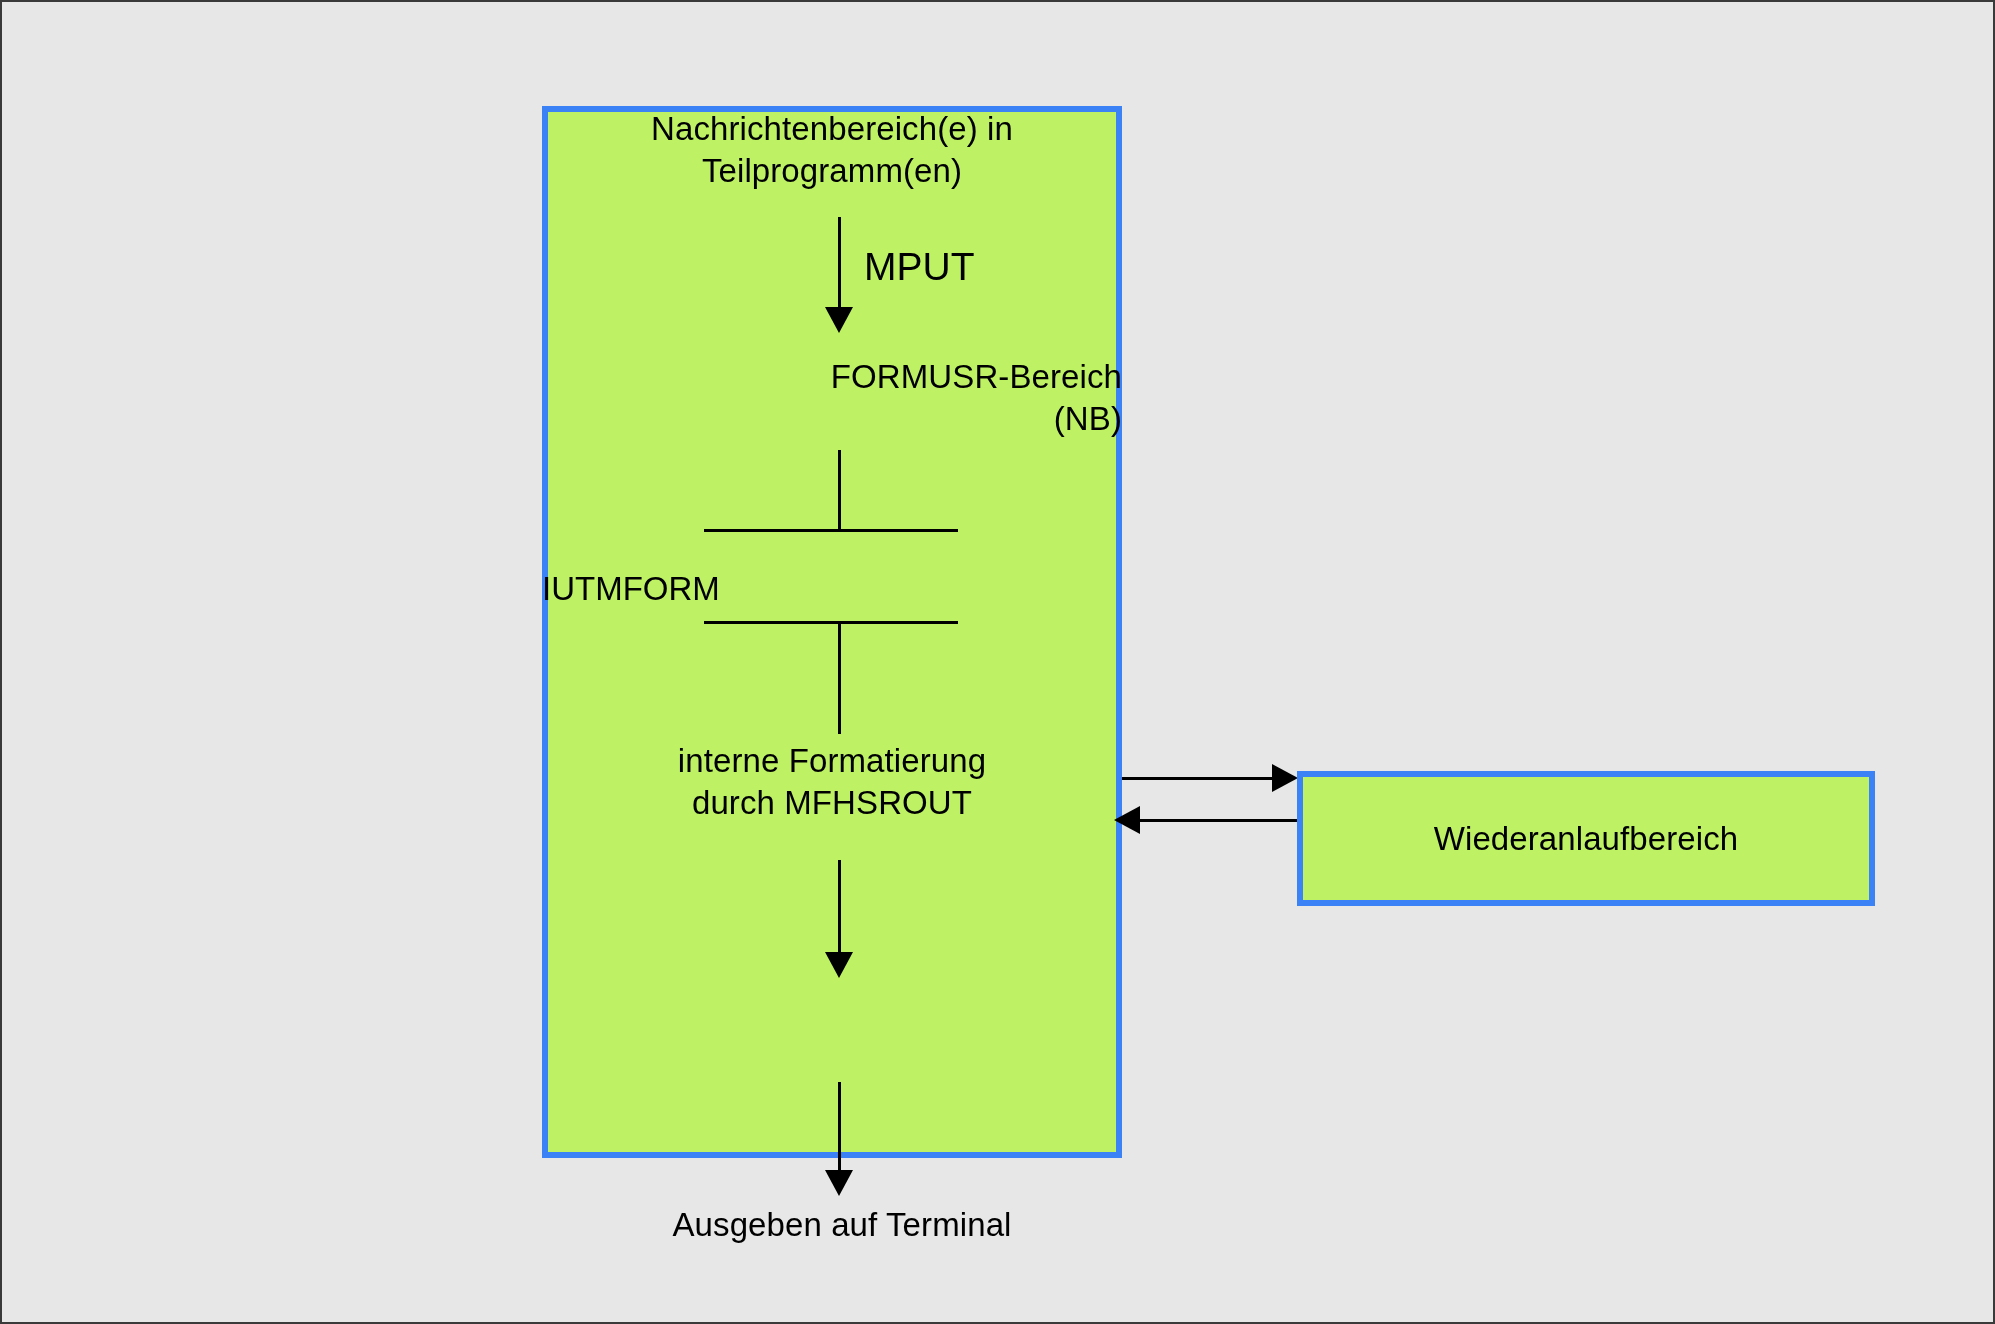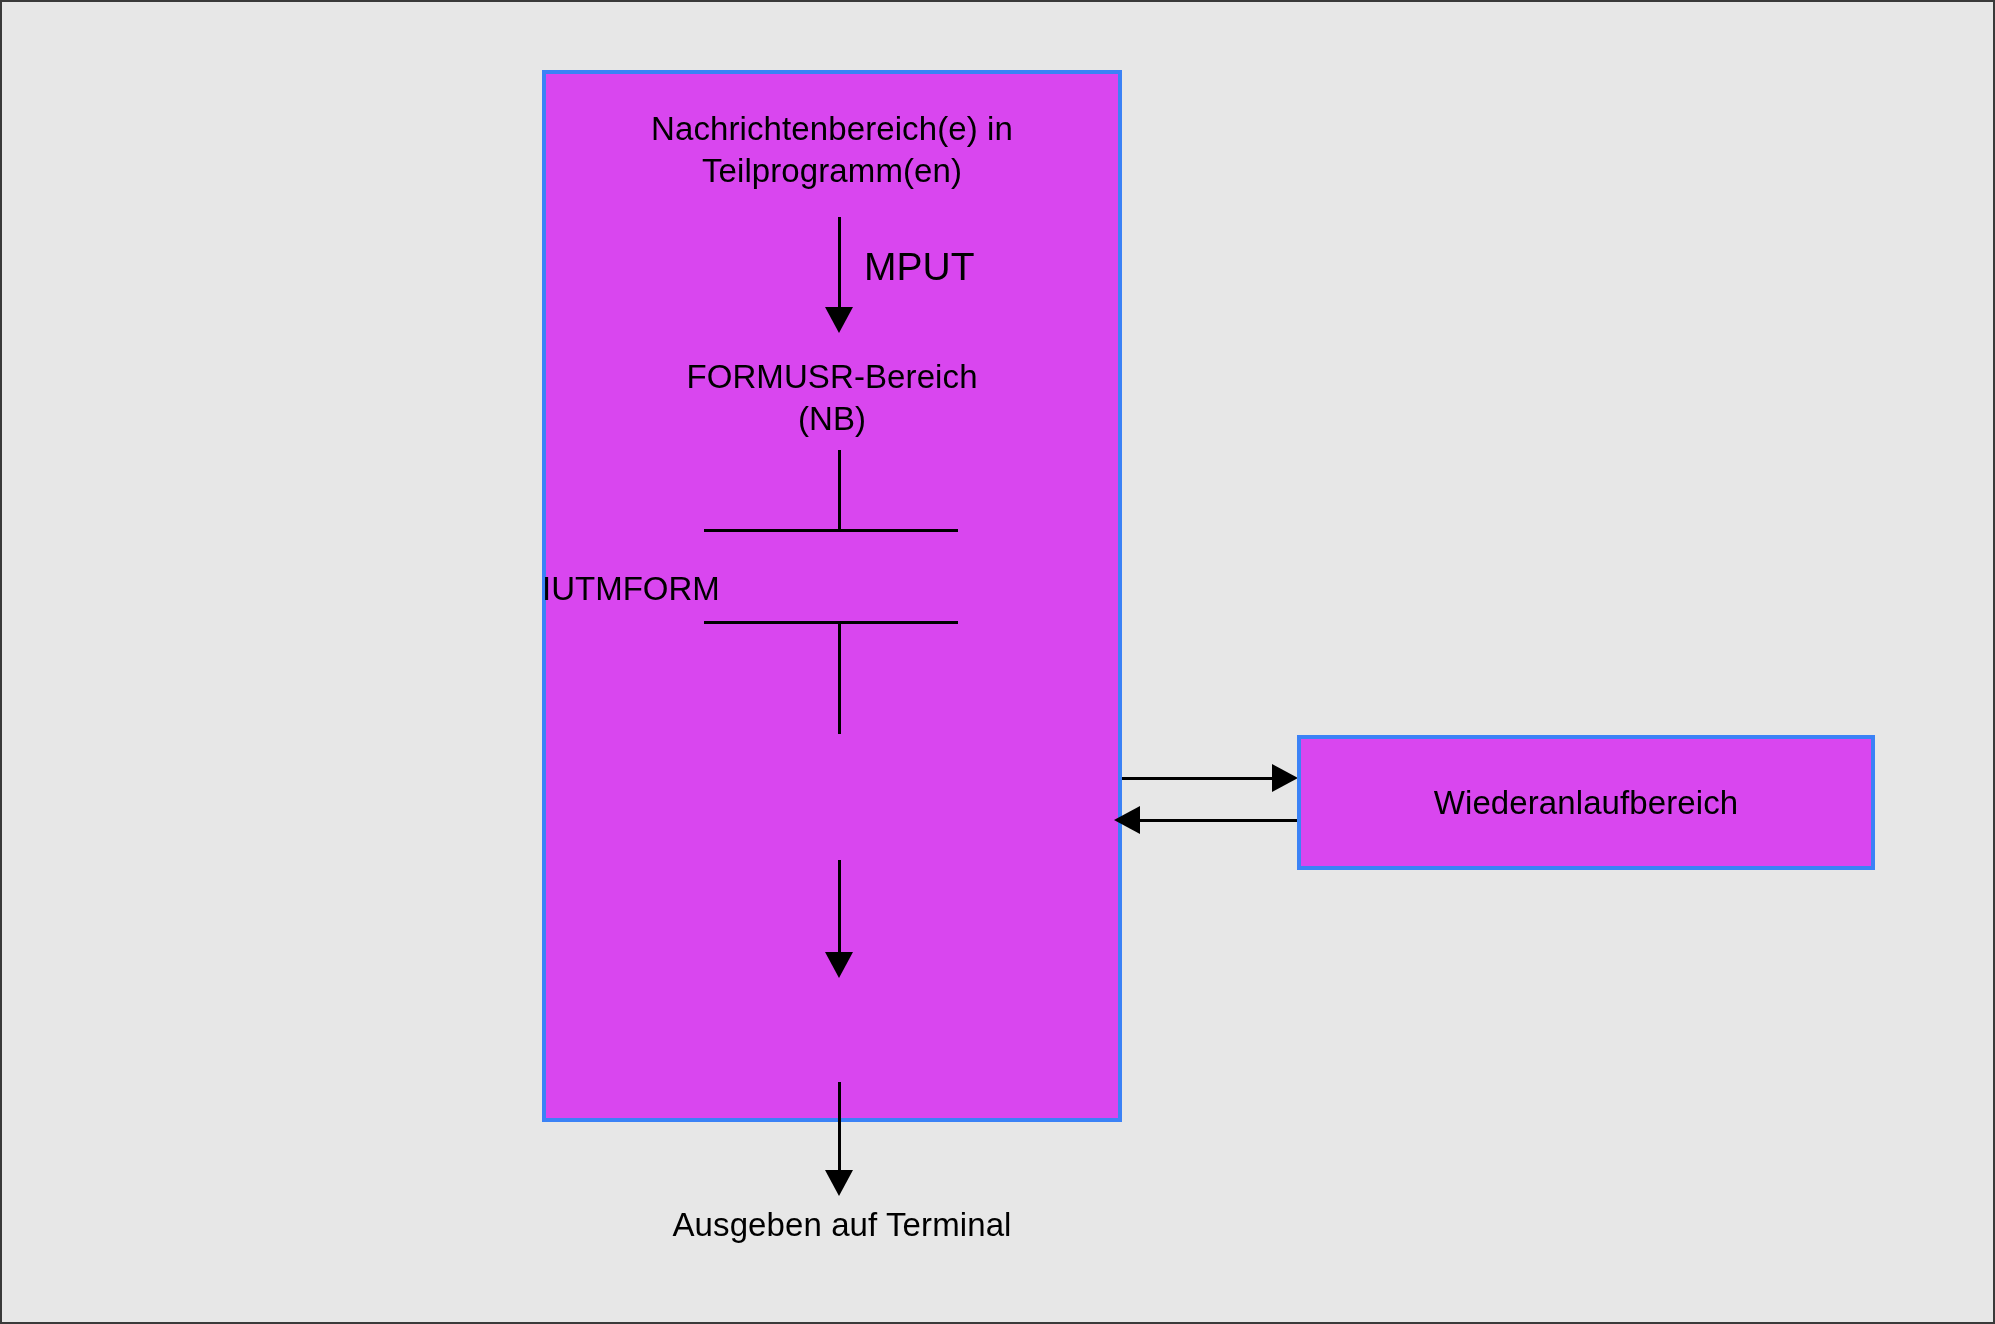--- a/index.html
+++ b/index.html
@@ -16,23 +16,24 @@
     border: 2px solid #3a3a3a;
     font-family: "Liberation Sans", sans-serif;
     color: #000000;
     overflow: hidden;
     text-decoration: underline;
   }
 
   
   .wbox {
     position: absolute;
-    background: #d946ef;
-    border: 4px solid #3b82f6;
+    background: #bef264;
+    border: 6px solid #3b82f6;
     box-sizing: border-box;
+    margin-top: 36px;
   }
 
   
   #main-box {
     left: 540px;
     top: 68px;
     width: 580px;
     height: 1052px;
   }
 
@@ -133,31 +134,33 @@
 
   <div class="wbox" id="main-box"></div>
 
   <div class="node centered" style="top:106px;">Nachrichtenbereich(e) in
 Teilprogramm(en)</div>
 
   <div class="vline" style="left:836px; top:215px; height:98px;"></div>
   <div class="arrow-down" style="left:823px; top:305px;"></div>
   <div id="mput-label">MPUT</div>
 
-  <div class="node centered" style="top:354px;">FORMUSR-Bereich
+  <div class="node centered" style="top:354px;text-align:right;">FORMUSR-Bereich
 (NB)</div>
 
   <div class="vline" style="left:836px; top:448px; height:80px;"></div>
 
   <div class="rule" style="left:702px; top:527px; width:254px;"></div>
   <div id="iutmform-label">IUTMFORM</div>
   <div class="rule" style="left:702px; top:619px; width:254px;"></div>
 
   <div class="vline" style="left:836px; top:619px; height:113px;"></div>
 
+  <div class="node centered" style="top:738px;">interne Formatierung
+durch MFHSROUT</div>
 
   <div class="hline" style="left:1120px; top:775px; width:160px;"></div>
   <div class="arrow-right" style="left:1270px; top:762px;"></div>
 
   <div class="hline" style="left:1135px; top:817px; width:160px;"></div>
   <div class="arrow-left" style="left:1112px; top:804px;"></div>
 
   <div class="vline" style="left:836px; top:858px; height:99px;"></div>
   <div class="arrow-down" style="left:823px; top:950px;"></div>
 

